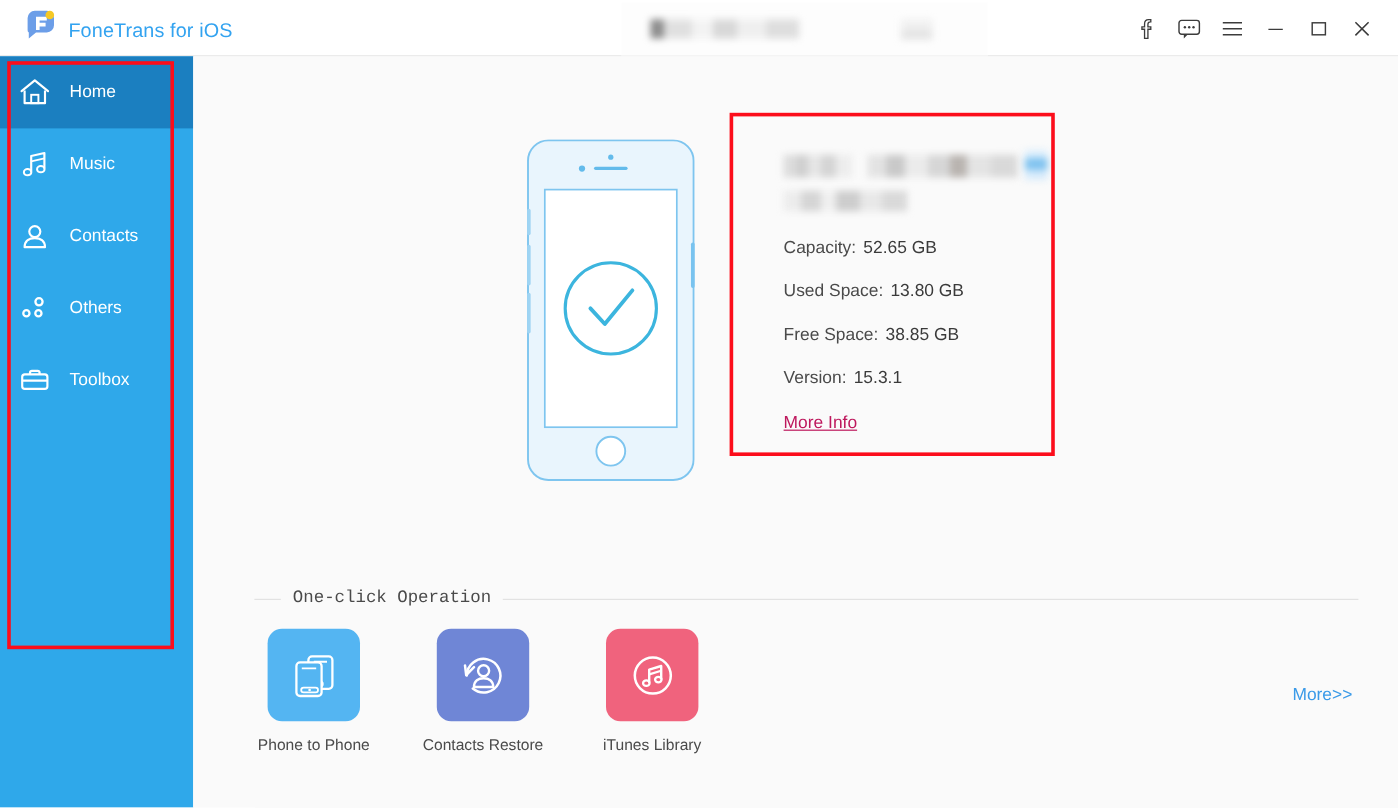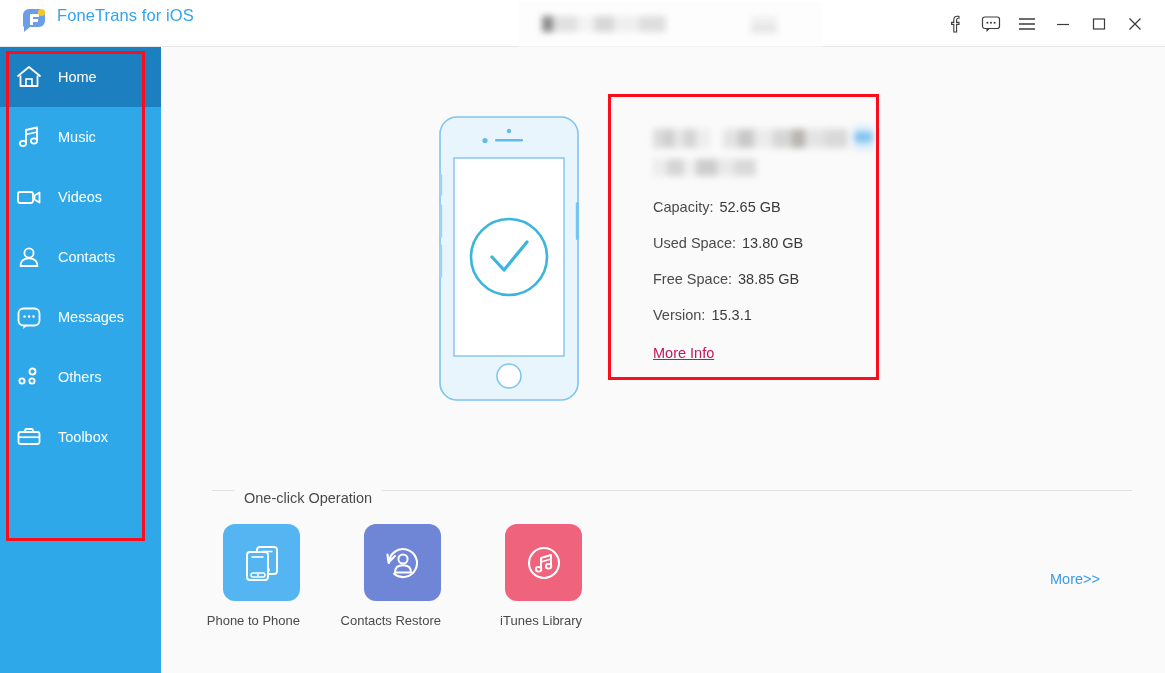--- a/index.html
+++ b/index.html
@@ -10,21 +10,21 @@
     overflow: hidden;
   }
 
   #app { position: relative; width: 1165px; height: 673px; background: #fafafa; }
 
   
   .titlebar {
     position: absolute; left: 0; top: 0; width: 1165px; height: 47px;
     background: #ffffff; border-bottom: 1px solid #e6e6e6;
   }
-  .brand { position: absolute; left: 18px; top: 6px; display: flex; align-items: flex-start; gap: 9px; }
+  .brand { position: absolute; left: 18px; top: 6px; display: flex; align-items: flex-end; gap: 9px; }
   .brand-logo { position: relative; width: 30px; height: 30px; }
   .brand-title { font-size: 16.5px; color: #33a3f0; letter-spacing: .1px; }
 
   .header-tab {
     position: absolute; left: 518px; top: 2px; width: 305px; height: 45px;
     background: #fdfdfd; border-bottom: 1px solid #f2f2f2;
   }
   .blurbox { position: absolute; border-radius: 1px; filter: blur(3.2px); }
 
   .win-controls { position: absolute; right: 12px; top: 0; height: 47px; display: flex; align-items: center; gap: 0px; }
@@ -59,31 +59,31 @@
   
   .info { position: absolute; left: 474px; top: 56px; width: 258px; height: 270px; padding: 24px 20px 0 18px; }
   .info-name-row { position: relative; height: 24px; margin-bottom: 4px; }
   .info-line { font-size: 14.5px; color: #4a4a4a; margin-top: 20px; }
   .info-line .k { color: #4a4a4a; }
   .info-line .v { color: #3a3a3a; margin-left: 6px; }
   .more-info { display: inline-block; margin-top: 22px; font-size: 14.5px; color: #be185d; text-decoration: underline; }
 
   
   .section { position: absolute; left: 51px; top: 443px; width: 920px; }
-  .sec-head { position: relative; height: 18px; display: flex; gap: 10px; }
+  .sec-head { position: relative; height: 18px; display: flex; align-items: center; gap: 10px; font-family: Liberation Mono, monospace; }
   .sec-rule { height: 1px; background: #e2e2e2; flex: 0 0 22px; }
   .sec-title { font-size: 14.5px; color: #4a4a4a; white-space: nowrap; }
   .sec-rule-long { height: 1px; background: #e2e2e2; flex: 1 1 auto; }
 
   .tiles { position: absolute; left: 62px; top: 477px; display: flex; gap: 64px; align-items: flex-start; }
-  .tile { width: 77px; display: flex; flex-direction: column; align-items: flex-end; }
+  .tile { width: 77px; display: flex; flex-direction: column; align-items: center; }
   .tile-ico { width: 77px; height: 77px; border-radius: 12px; display: flex; align-items: center; justify-content: center; }
   .tile-ico svg { display: block; }
   .tile-label { margin-top: 12px; font-size: 13px; color: #4a4a4a; white-space: nowrap; }
-  .more-link { position: absolute; left: 889px; top: 524px; font-size: 14.5px; color: #3a9ae8; }
+  .more-link { position: absolute; left: 916px; top: 524px; font-size: 14.5px; color: #3a9ae8; }
 </style>
 </head>
 <body>
 
 <div id="app">
 
   <div class="titlebar">
 
     <div class="brand">
       <span class="brand-logo">
@@ -160,52 +160,31 @@
         <svg width="28" height="26" viewBox="0 0 28 26">
           <path d="M11 19 V6 L22 3.5 V16.5" fill="none" stroke="#fff" stroke-width="1.8" stroke-linejoin="round"></path>
           <path d="M11 10.5 L22 8" fill="none" stroke="#fff" stroke-width="1.6"></path>
           <ellipse cx="8" cy="19.5" rx="3.1" ry="2.6" fill="none" stroke="#fff" stroke-width="1.7"></ellipse>
           <ellipse cx="19" cy="17" rx="3.1" ry="2.6" fill="none" stroke="#fff" stroke-width="1.7"></ellipse>
         </svg>
       </span>
       <span class="nav-label">Music</span>
     </div>
 
-    <div class="nav-item">
-      <span class="nav-ico">
-        <svg width="28" height="26" viewBox="0 0 28 26">
-          <rect x="3" y="8" width="15" height="11" rx="2.2" fill="none" stroke="#fff" stroke-width="1.8"></rect>
-          <path d="M19.5 11.5 L24.5 8.5 V18.5 L19.5 15.5 Z" fill="none" stroke="#fff" stroke-width="1.8" stroke-linejoin="round"></path>
-        </svg>
-      </span>
-      <span class="nav-label">Videos</span>
-    </div>
 
     <div class="nav-item">
       <span class="nav-ico">
         <svg width="28" height="26" viewBox="0 0 28 26">
           <circle cx="14" cy="9" r="4.6" fill="none" stroke="#fff" stroke-width="1.8"></circle>
           <path d="M5.5 22 C5.5 16.5 9.5 14.4 14 14.4 C18.5 14.4 22.5 16.5 22.5 22 Z" fill="none" stroke="#fff" stroke-width="1.8" stroke-linejoin="round"></path>
         </svg>
       </span>
       <span class="nav-label">Contacts</span>
     </div>
 
-    <div class="nav-item">
-      <span class="nav-ico">
-        <svg width="28" height="26" viewBox="0 0 28 26">
-          <rect x="3.5" y="4.5" width="21" height="17" rx="5" fill="none" stroke="#fff" stroke-width="1.8"></rect>
-          <circle cx="9.5" cy="12.5" r="1.25" fill="#fff"></circle>
-          <circle cx="14" cy="12.5" r="1.25" fill="#fff"></circle>
-          <circle cx="18.5" cy="12.5" r="1.25" fill="#fff"></circle>
-          <path d="M9 21 L8 25 L13 21 Z" fill="#fff"></path>
-        </svg>
-      </span>
-      <span class="nav-label">Messages</span>
-    </div>
 
     <div class="nav-item">
       <span class="nav-ico">
         <svg width="28" height="26" viewBox="0 0 28 26">
           <circle cx="17.5" cy="7.5" r="3" fill="none" stroke="#fff" stroke-width="1.9"></circle>
           <circle cx="7" cy="17" r="2.6" fill="none" stroke="#fff" stroke-width="1.9"></circle>
           <circle cx="17" cy="17" r="2.6" fill="none" stroke="#fff" stroke-width="1.9"></circle>
         </svg>
       </span>
       <span class="nav-label">Others</span>

